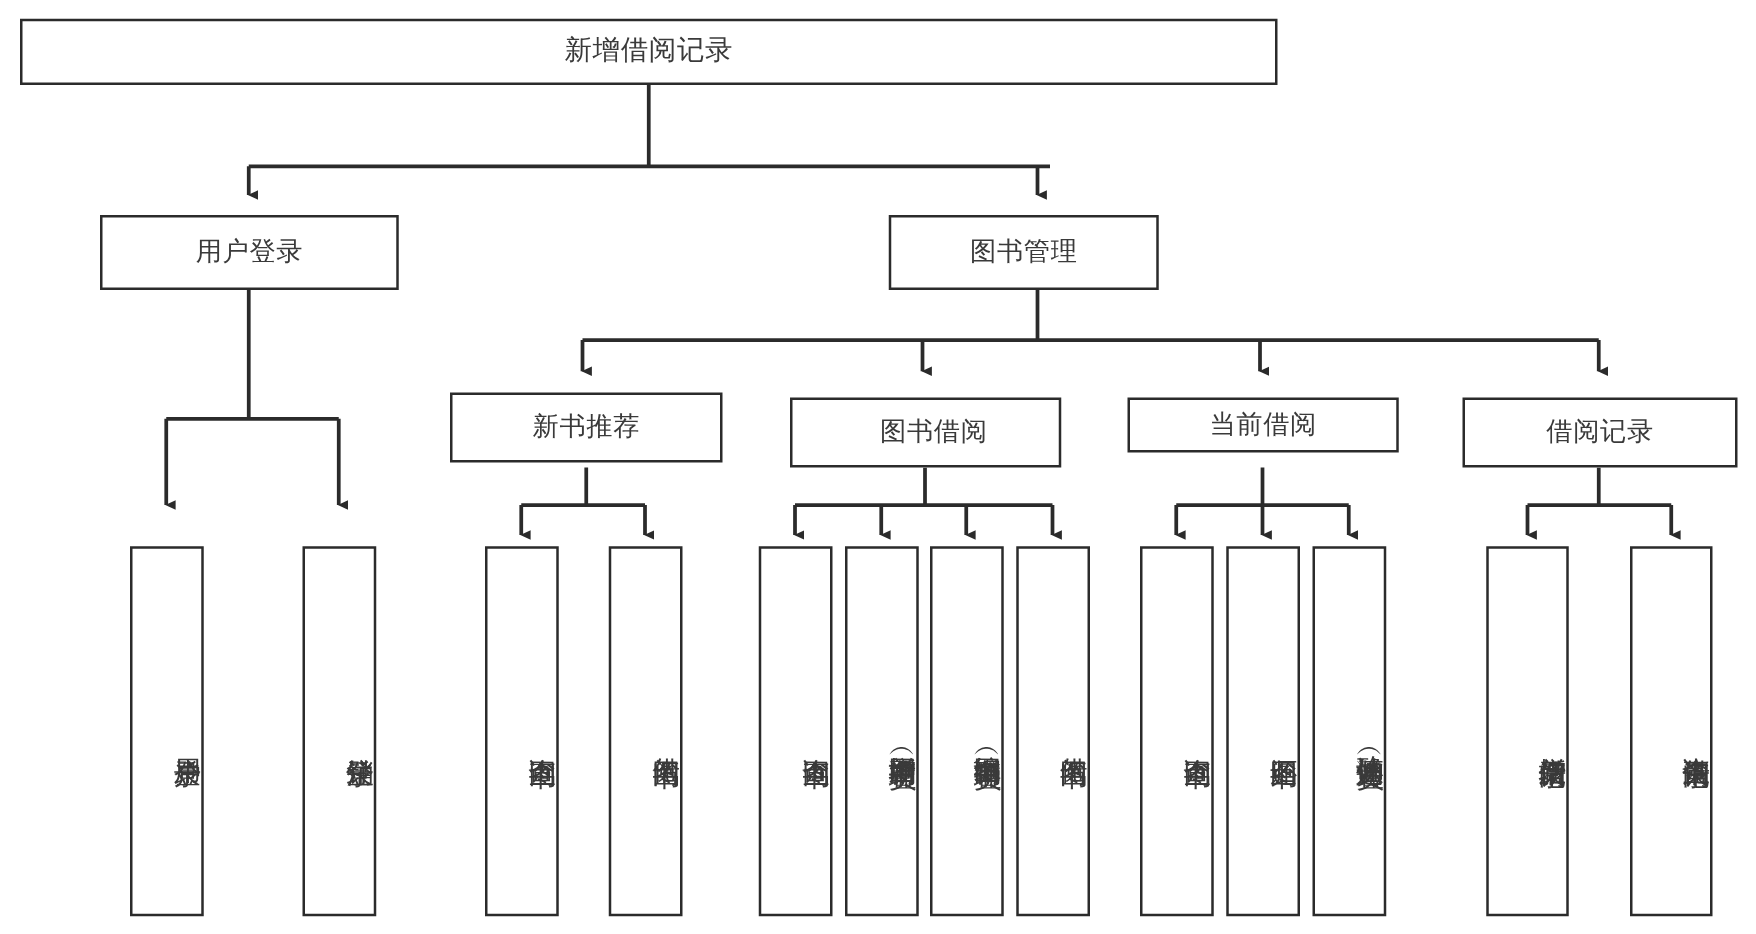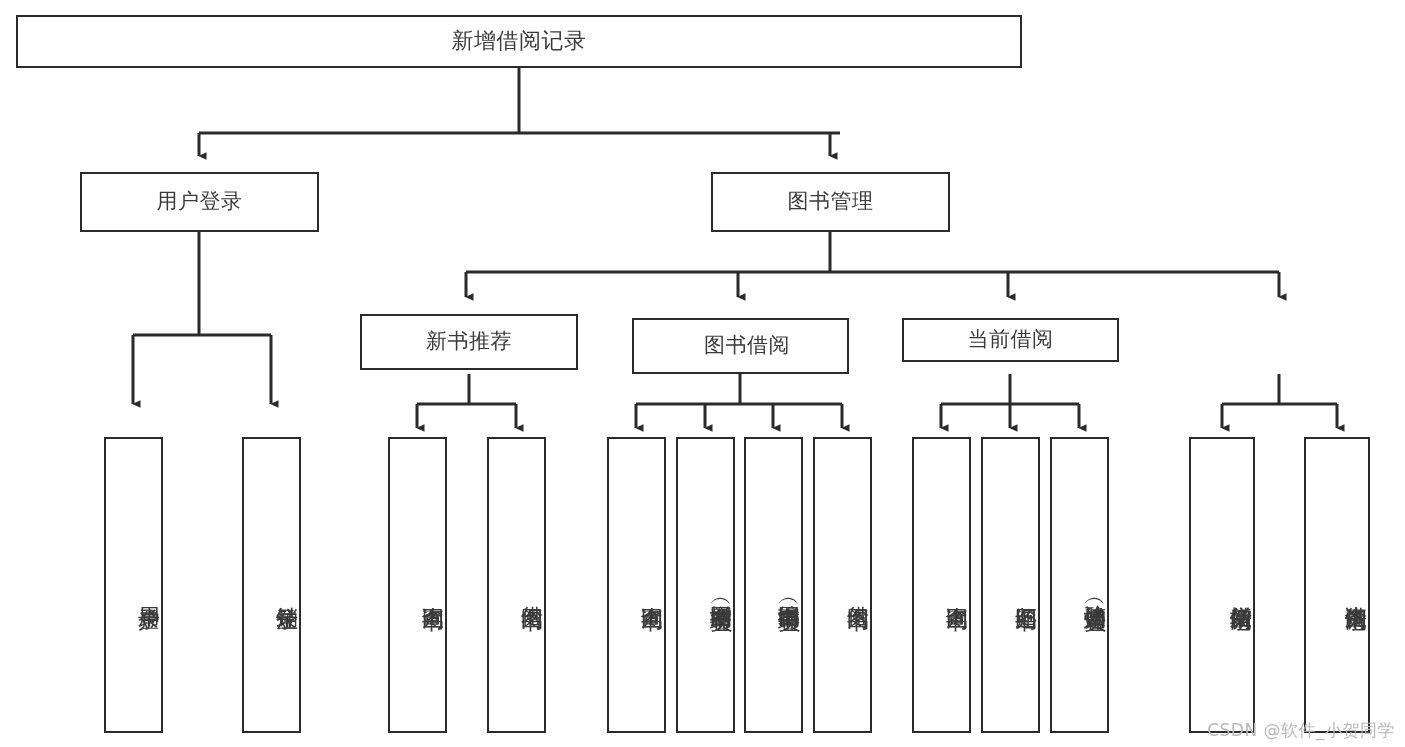--- a/index.html
+++ b/index.html
@@ -128,33 +128,36 @@
     </g>
   </svg>
 
   <div class="node node-h node-root" style="left:16px; top:15px; width:1006px; height:53px;">
     <span>新增借阅记录</span>
   </div>
 
   <div class="node node-h" style="left:80px; top:172px; width:239px; height:60px;">
     <span>用户登录</span>
   </div>
-  <div class="node node-h" style="left:711px; top:172px; width:239px; height:60px;">
+  <div class="node node-h" style="left:711px; top:172px; width:216px; height:60px;">
     <span>图书管理</span>
   </div>
 
   <div class="node node-h" style="left:360px; top:314px; width:218px; height:56px;">
     <span>新书推荐</span>
   </div>
   <div class="node node-h" style="left:632px; top:318px; width:217px; height:56px;padding-left:13px;">
     <span>图书借阅</span>
   </div>
   <div class="node node-h" style="left:902px; top:318px; width:217px; height:44px;">
     <span>当前借阅</span>
   </div>
+  <div class="node node-h" style="left:1170px; top:318px; width:220px; height:56px;">
+    <span>借阅记录</span>
+  </div>
 
   <div class="node node-v" style="left:104px; top:437px; width:59px; height:296px;">
     <span>用户登录</span>
   </div>
   <div class="node node-v" style="left:242px; top:437px; width:59px; height:296px;">
     <span>注销登录</span>
   </div>
 
   <div class="node node-v" style="left:388px; top:437px; width:59px; height:296px;">
     <span>查询图书</span>
@@ -186,15 +189,14 @@
     <span>确认归还（管理员）</span>
   </div>
 
   <div class="node node-v" style="left:1189px; top:437px; width:66px; height:296px;">
     <span>新增借阅记录</span>
   </div>
   <div class="node node-v" style="left:1304px; top:437px; width:66px; height:296px;">
     <span>查询借阅记录</span>
   </div>
 
-  <div class="watermark">CSDN @软件_小贺同学</div>
 
 </div>
 
 </body></html>

